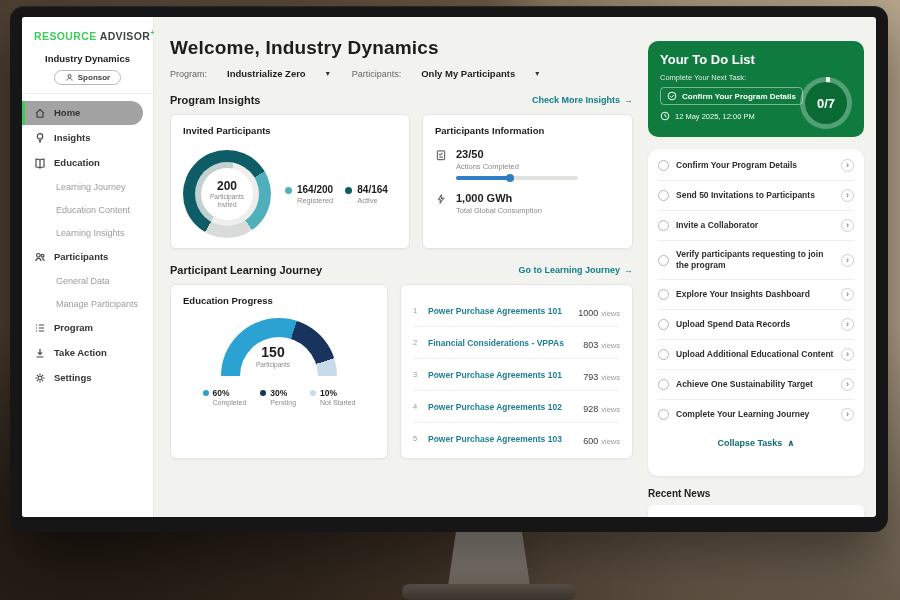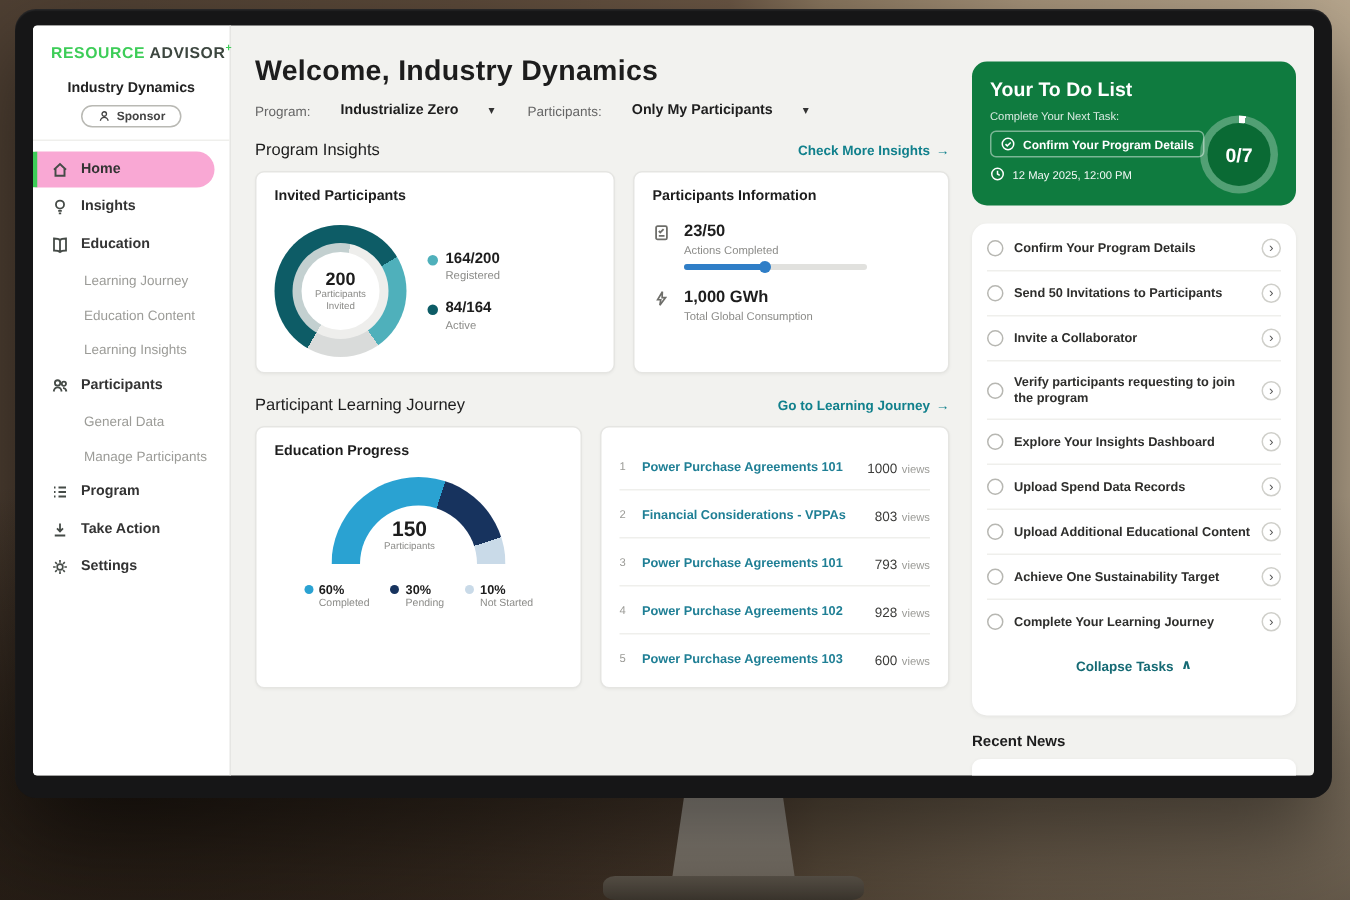--- a/index.html
+++ b/index.html
@@ -23,48 +23,48 @@
   .sidebar{width:132px;background:#fff;border-right:1px solid #e6e6e3;padding-top:12px;flex:none;}
   .logo{padding:0 10px 2px 12px;font-size:10.5px;font-weight:bold;letter-spacing:.4px;white-space:nowrap;}
   .logo .g{color:#3dcd58;} .logo .d{color:#3c463f;} .logo .plus{color:#3dcd58;font-size:7px;vertical-align:super;}
   .org{font-size:9.5px;font-weight:bold;color:#222;text-align:center;margin-top:9px;}
   .sponsor{display:flex;align-items:center;gap:4px;width:max-content;margin:6px auto 8px;border:1px solid #b9b9b4;
     border-radius:10px;padding:2px 10px;font-size:8px;font-weight:bold;color:#444;background:#fff;cursor:pointer;}
   .nav{border-top:1px solid #efefec;padding-top:6px;}
   .nav-item{display:flex;align-items:center;gap:8px;padding:6px 8px 6px 12px;font-size:9.5px;font-weight:bold;
     color:#333;cursor:pointer;margin:1px 0;}
   .nav-item .nicon{width:12px;height:12px;flex:none;color:#454b47;display:flex;}
-  .nav-item.active{background:#f9a8d4;border-left:3px solid #3dcd58;border-radius:0 13px 13px 0;
+  .nav-item.active{background:#a3a3a3;border-left:3px solid #3dcd58;border-radius:0 13px 13px 0;
     margin-right:10px;padding-left:9px;}
   .nav-item.sub{padding-left:34px;color:#9c9c98;font-weight:normal;font-size:9px;}
   
   .main{flex:1;padding:6px 13px 0 16px;min-width:0;}
   h1{font-size:19px;margin:14px 0 9px;color:#1d1d1d;font-weight:bold;letter-spacing:.2px;}
   .filters{display:flex;gap:22px;align-items:center;font-size:9px;color:#666;}
   .filter{display:flex;align-items:center;gap:20px;cursor:pointer;}
   .filter .fval{font-size:9.5px;font-weight:bold;color:#1e1e1e;}
   .filter .dd{font-size:8px;color:#333;}
   .section-row{display:flex;justify-content:space-between;align-items:center;margin-top:15px;}
-  .section-title{font-size:11px;font-weight:normal;color:#1d1d1d;}
+  .section-title{font-size:11px;font-weight:bold;color:#1d1d1d;}
   .tlink{font-size:9px;font-weight:bold;color:#11808c;text-decoration:none;display:flex;gap:4px;align-items:center;cursor:pointer;}
   .cards-row{display:flex;gap:12px;margin-top:8px;align-items:stretch;}
   .card{background:#fff;border:1px solid #e5e5e2;border-radius:6px;padding:10px 12px;box-shadow:0 1px 2px rgba(0,0,0,.04);}
   .card-title{font-size:9.5px;font-weight:bold;color:#1d1d1d;}
   
   .card.invited{width:240px;flex:none;}
   .donut-wrap{display:flex;align-items:center;gap:14px;margin-top:14px;}
   .donut{width:88px;height:88px;border-radius:50%;position:relative;flex:none;
     background:conic-gradient(from 210deg,#0d5c66 0 58%,#4fb0bb 58% 82%,#d9dbda 82% 100%);}
   .donut::before{content:"";position:absolute;inset:12px;border-radius:50%;
     background:conic-gradient(from 210deg,#c3d0d0 0 45%,#eeeeec 45% 100%);}
   .donut::after{content:"";position:absolute;inset:18px;border-radius:50%;background:#fff;}
   .donut-center{position:absolute;inset:0;z-index:2;display:flex;flex-direction:column;align-items:center;justify-content:center;text-align:center;}
   .donut-center .big{font-size:12px;font-weight:bold;color:#1d1d1d;}
   .donut-center .small{font-size:6.5px;color:#8b8b88;width:44px;line-height:1.3;}
-  .legend{display:flex;flex-direction:column;gap:12px;}
+  .legend{display:flex;flex-direction:row;gap:12px;}
   .leg-item{display:flex;gap:5px;}
   .leg-dot{width:7px;height:7px;border-radius:50%;margin-top:3px;flex:none;}
   .leg-dot.teal{background:#4fb0bb;} .leg-dot.dark{background:#0d5c66;}
   .leg-val{font-size:10px;font-weight:bold;color:#1d1d1d;}
   .leg-label{font-size:7.5px;color:#8b8b88;margin-top:1px;}
   
   .card.info{flex:1;}
   .info-row{display:flex;gap:9px;margin-top:12px;}
   .info-row .iicon{width:12px;height:12px;color:#6e6e6a;flex:none;margin-top:1px;display:flex;}
   .ival{font-size:11px;font-weight:bold;color:#1d1d1d;}

